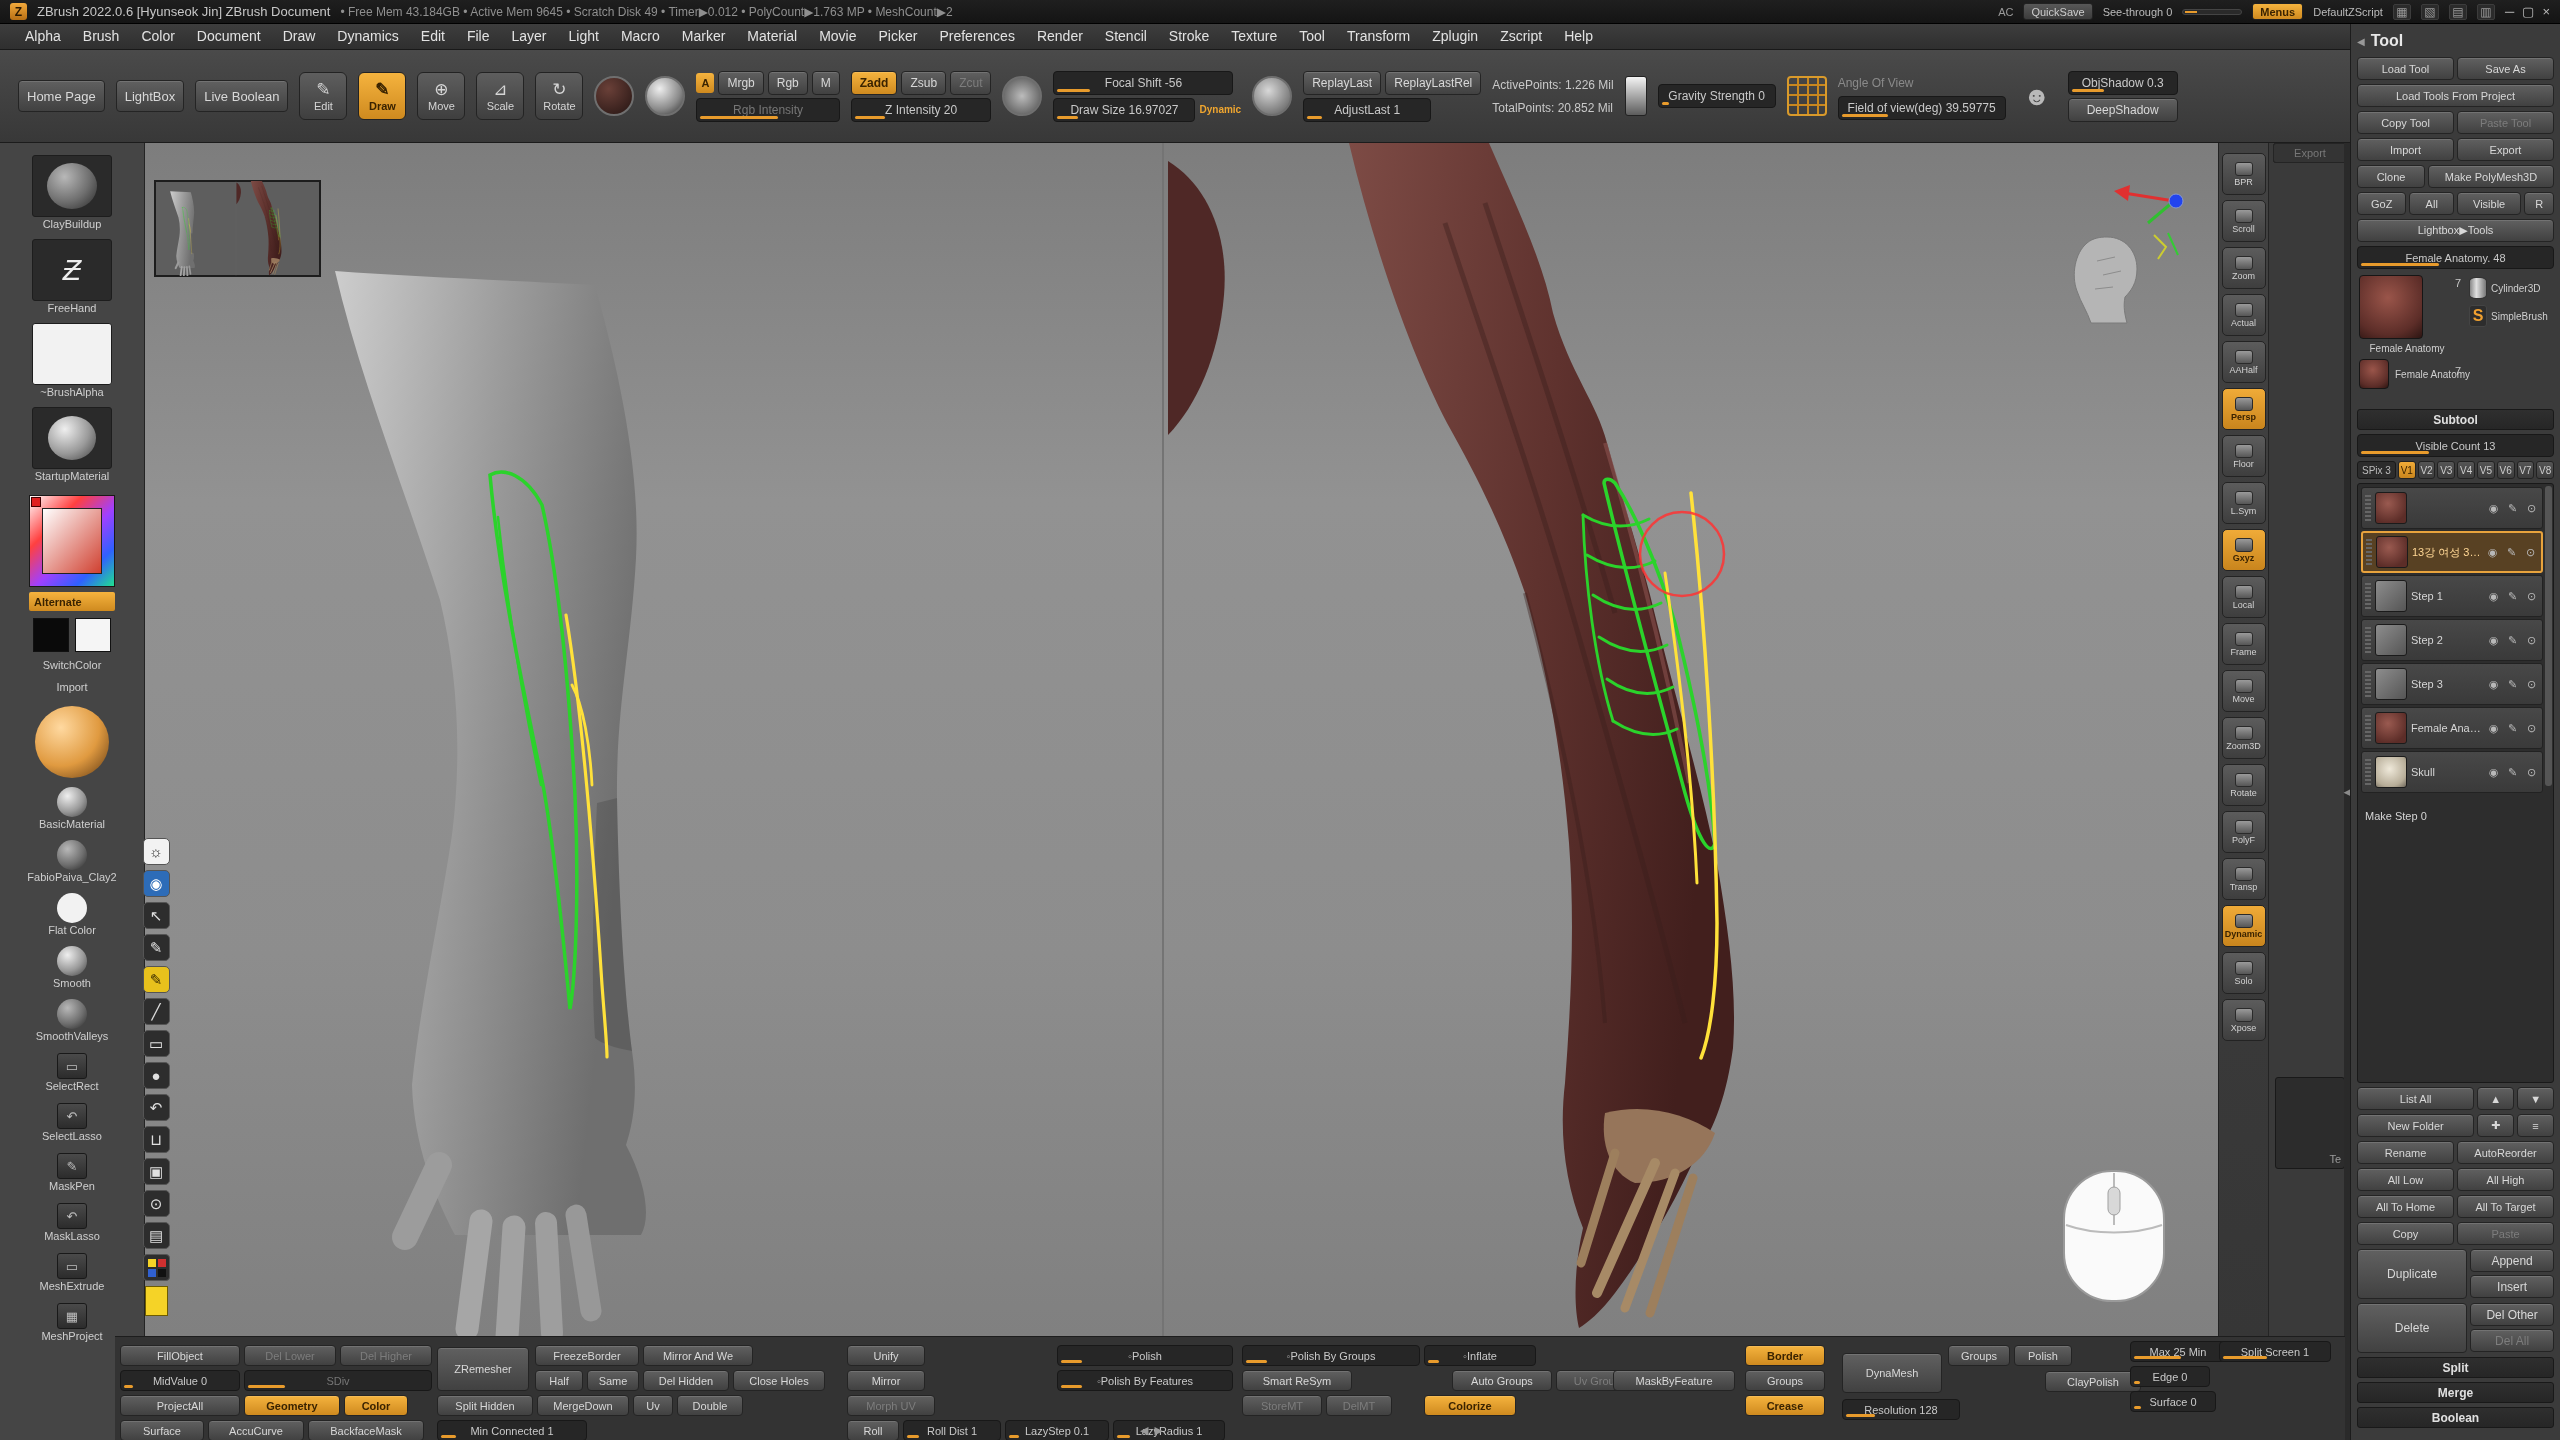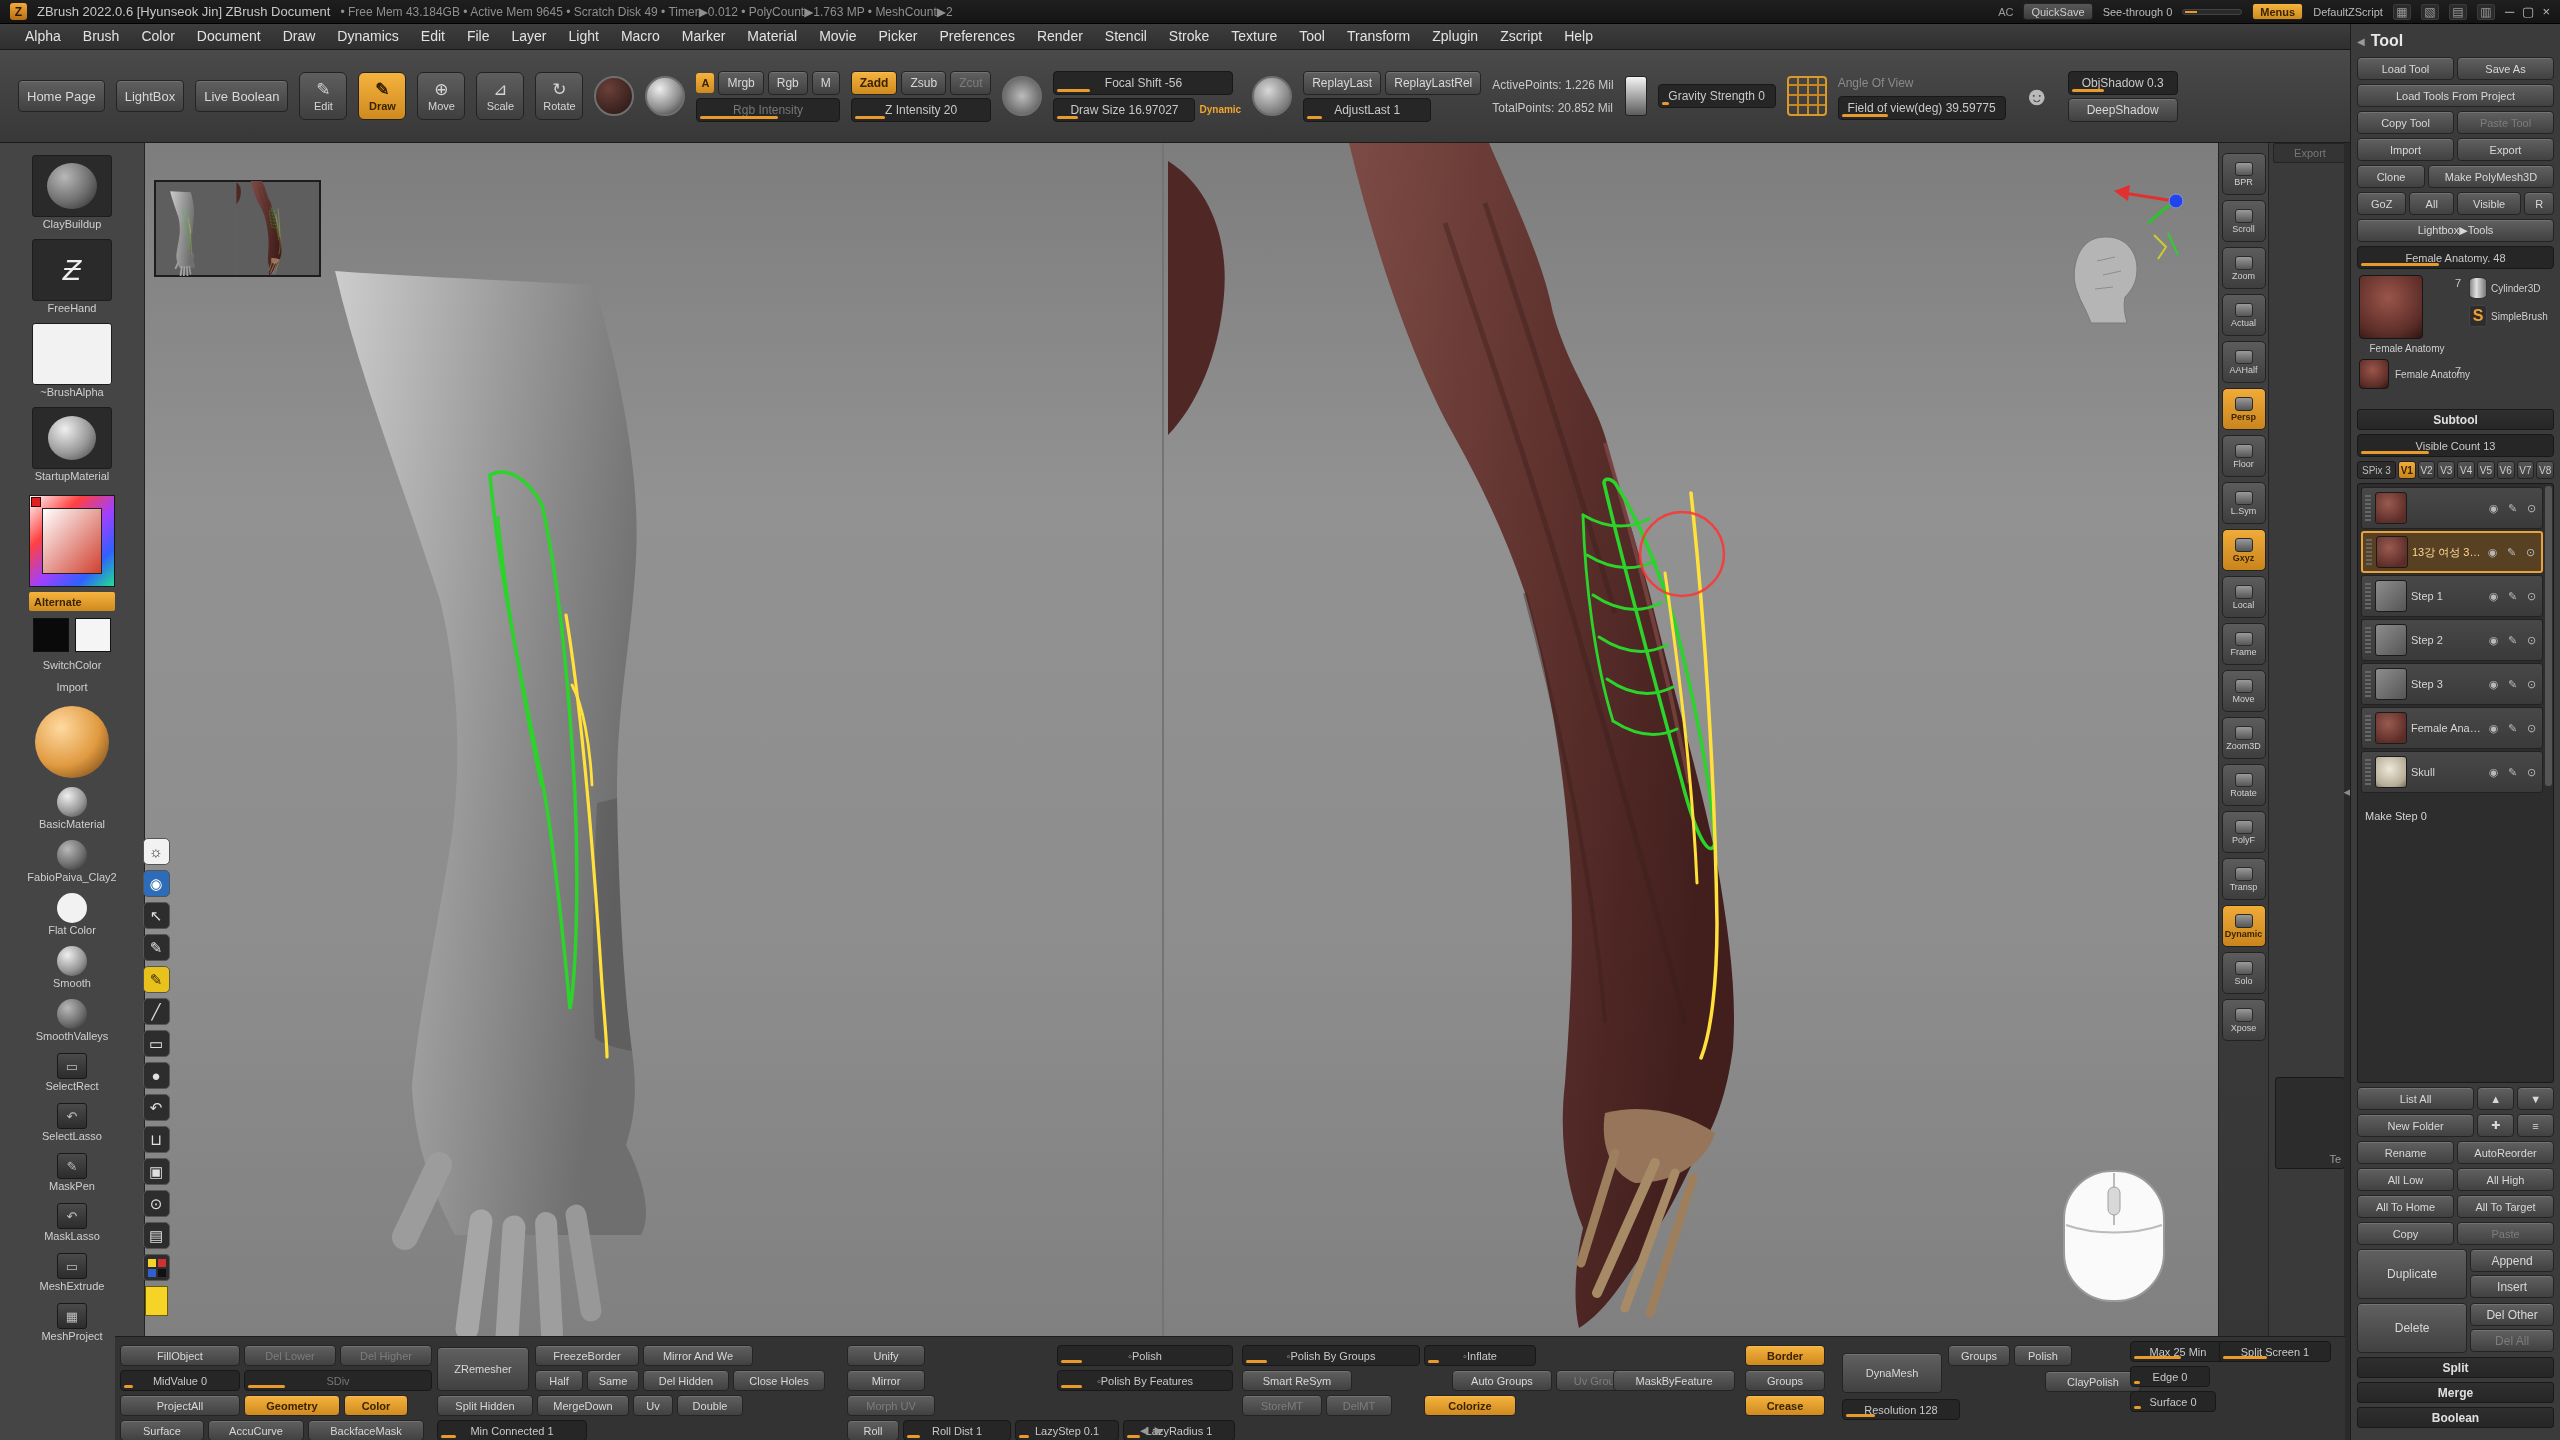--- a/index.html
+++ b/index.html
@@ -96,21 +96,21 @@
 #thumbblock{position:relative;height:132px}
 .tool-thumb{position:absolute;border:1px solid #161616;border-radius:4px;background:radial-gradient(circle at 45% 35%,#9a554a,#5c2d28 70%,#2c1512)}
 .tt-label{position:absolute;font-size:10px;color:#cfcfcf;white-space:nowrap}
 .tt-badge{position:absolute;font-size:11px;color:#c9c9c9}
 .cyl-ico{position:absolute;width:18px;height:22px;background:linear-gradient(90deg,#888,#e0e0e0 40%,#777);border-radius:7px/4px;border:1px solid #333}
 .sb-ico{position:absolute;width:18px;height:22px;display:flex;align-items:center;justify-content:center;color:#f0a030;font-weight:bold;font-size:16px;background:#2d2d2d;border:1px solid #444;border-radius:3px}
 
 .vt-row{display:flex;gap:2px;align-items:center}
 .spix{height:18px;font-size:10px;padding:0 4px;background:#2c2c2c;border:1px solid #191919;border-radius:3px;display:flex;align-items:center;color:#bbb}
 .vtab{flex:1;height:18px;background:linear-gradient(#555,#3c3c3c);border:1px solid #222;border-radius:3px;display:flex;align-items:center;justify-content:center;font-size:10px;color:#ccc}
-.vtab.active{background:linear-gradient(#f0ab38,#c9851d);color:#3a2300;font-weight:bold}
+.vtab.active{background:linear-gradient(#f0ab38,#c9851d);color:#3a2300;font-weight:normal}
 .st-list{position:relative;height:600px;background:#2d2d2d;border:1px solid #191919;border-radius:3px;padding:3px 10px 3px 3px;display:flex;flex-direction:column;gap:2px;overflow:hidden}
 .st-scroll{position:absolute;right:1px;top:2px;width:7px;height:300px;background:#555;border-radius:3px}
 .st-row{display:flex;align-items:center;gap:4px;height:42px;background:linear-gradient(#484848,#3a3a3a);border:1px solid #222;border-radius:3px;padding:0 3px;font-size:11px;color:#d5d5d5}
 .st-row.selected{border:2px solid #e8a33d;background:#584123;color:#ffd795}
 .st-grip{width:6px;height:26px;background:repeating-linear-gradient(#666 0 2px,transparent 2px 4px)}
 .st-thumb{width:32px;height:32px;flex:none;border:1px solid #1b1b1b;border-radius:3px;background:linear-gradient(135deg,#8d8d8d,#555)}
 .st-row:nth-child(1) .st-thumb,.st-row:nth-child(2) .st-thumb,.st-row:nth-child(6) .st-thumb{background:radial-gradient(circle at 40% 35%,#9a5a50,#5c2d28 75%)}
 .st-row:nth-child(7) .st-thumb{background:radial-gradient(circle at 45% 40%,#efe9da,#b7ad98 70%,#6d665a)}
 .st-row:nth-child(8){background:transparent;border-color:transparent;justify-content:center}
 .st-row:nth-child(8) .st-thumb,.st-row:nth-child(8) .st-ico,.st-row:nth-child(8) .st-grip{display:none}
@@ -818,21 +818,21 @@
         </div>
       <div class="row" style="position:absolute;left:0;top:25px">
           <span class="btn" style="width:78px">Mirror</span>
           <span class="slider dotlead" style="--w:12%;width:176px;margin-left:128px">Polish By Features</span>
         </div>
       <div class="row" style="position:absolute;left:0;top:50px">
           <span class="btn faded" style="width:88px">Morph UV</span>
         </div>
       <div class="row" style="position:absolute;left:0;top:75px">
           <span class="btn" style="width:52px">Roll</span>
-          <span class="slider" style="--w:12%;width:108px">Roll Dist 1</span>
+          <span class="slider" style="--w:12%;width:98px">Roll Dist 1</span>
           <span class="slider" style="--w:10%;width:104px">LazyStep 0.1</span>
           <span class="slider" style="--w:12%;width:112px">LazyRadius 1</span>
         </div>
     </div>
 
     <div class="grp" style="left:1127px;top:8px">
       <div class="row" style="position:absolute;left:0;top:0">
           <span class="slider dotlead" style="--w:12%;width:178px">Polish By Groups</span>
           <span class="slider dotlead" style="--w:10%;width:112px">Inflate</span>
         </div>

